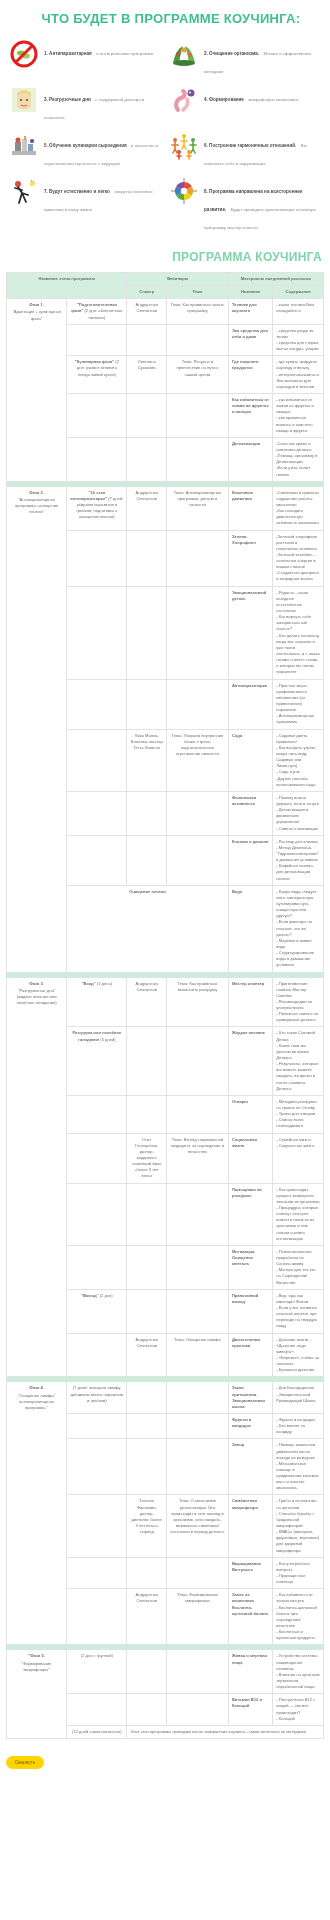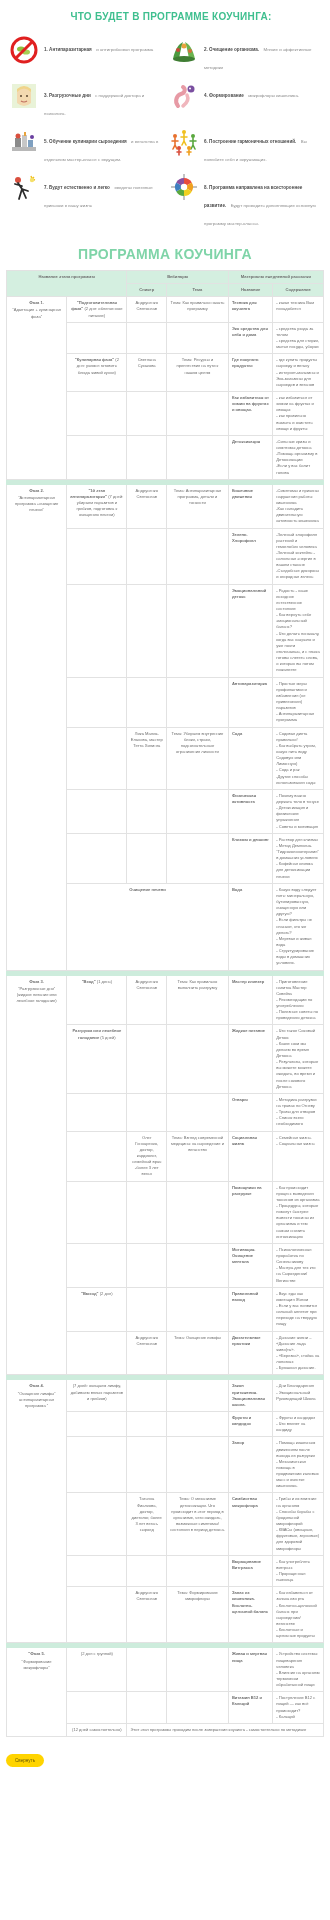--- a/index.html
+++ b/index.html
@@ -9,21 +9,21 @@
     background: #ffffff;
     font-family: "Liberation Sans", sans-serif;
     -webkit-font-smoothing: antialiased;
   }
   body { width: 330px; overflow-x: hidden; }
 
   
   .features-title {
     text-align: center;
     color: #3fbf8f;
-    font-size: 10px;
+    font-size: 13px;
     font-weight: bold;
     letter-spacing: .3px;
     padding: 11px 0 9px;
     margin-left: 12px;
   }
   .features-grid {
     display: grid;
     grid-template-columns: 1fr 1fr;
     gap: 0px 2px;
     padding: 0 6px 8px;
@@ -51,26 +51,26 @@
   }
   .feature-sub {
     font-size: 4.4px;
     color: #8d8d8d;
     line-height: 1.5;
     margin: 0;
   }
 
   
   .program-title {
-    text-align: center;
+    text-align: right;
     color: #7fd4a8;
-    font-size: 14px;
+    font-size: 12px;
     font-weight: bold;
     letter-spacing: .3px;
-    padding: 5px 0 8px;
+    padding: 5px 8px 8px;
   }
 
   
   .table-wrap { padding: 0 6px 6px; }
   table.program {
     width: 100%;
     border-collapse: collapse;
     table-layout: fixed;
   }
   table.program th, table.program td {

